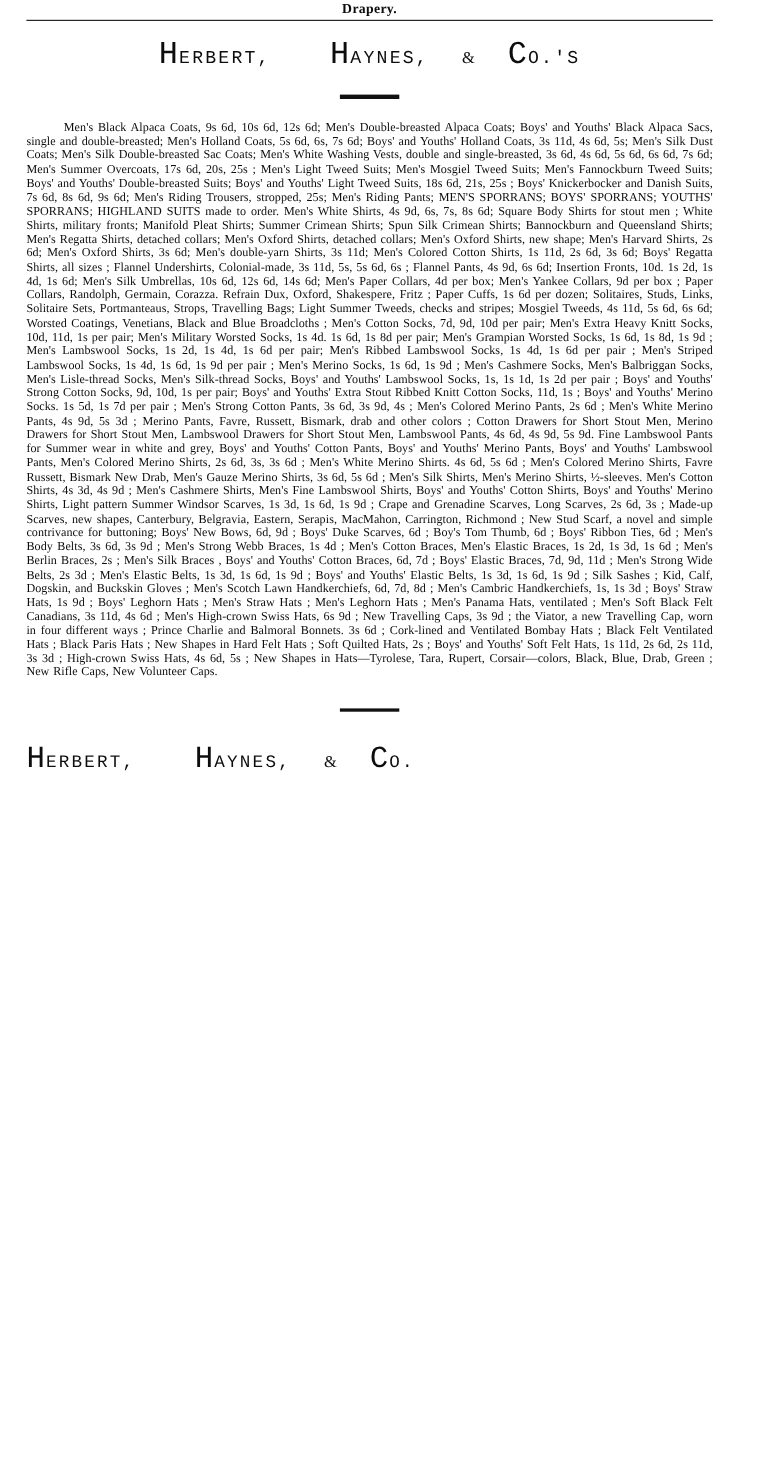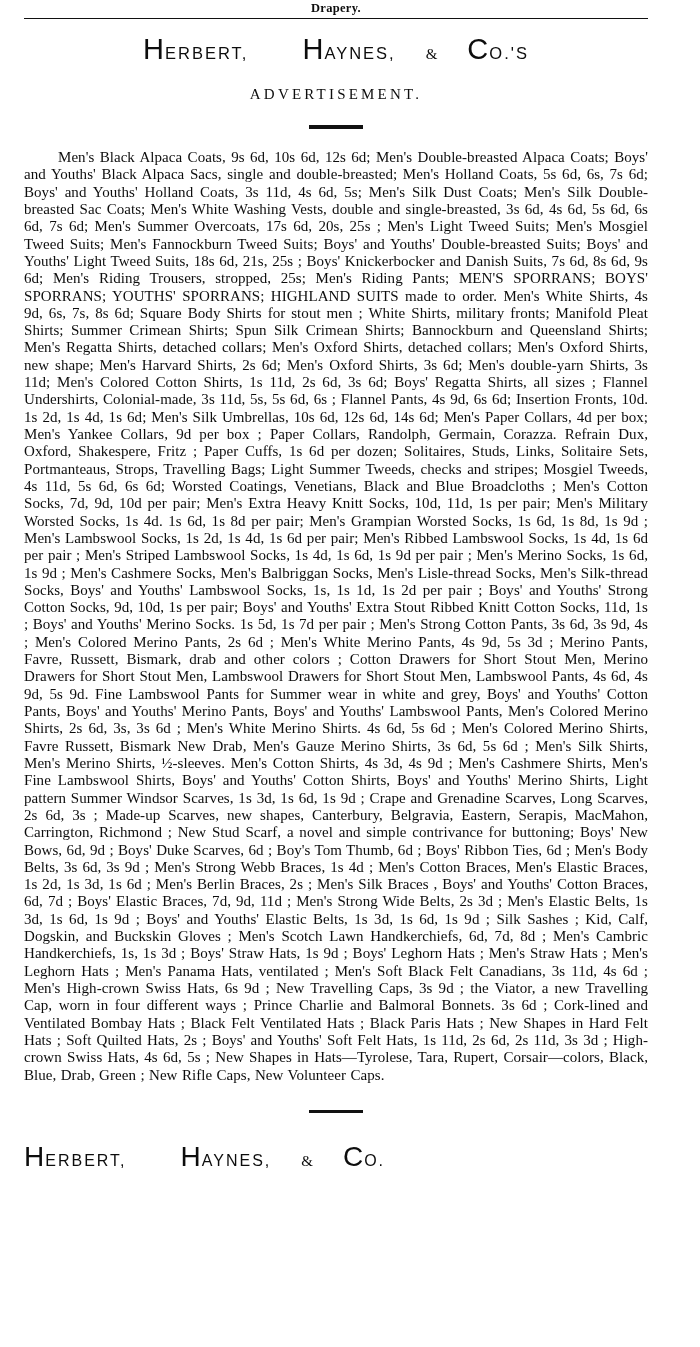--- a/index.html
+++ b/index.html
@@ -36,21 +36,21 @@
     width: 100%;
     margin: 0 auto 16px auto;
   }
   .masthead {
     text-align: center;
     margin: 12px 0 0 0;
     white-space: nowrap;
   }
   .mast-word {
     display: inline-block;
-    font-family: Liberation Sans, sans-serif;
+    font-family: Liberation Mono, monospace;
     letter-spacing: 2.0px;
     font-size: 16.5px;
     vertical-align: baseline;
   }
   .mast-word .drop {
     font-size: 29px;
     line-height: 1;
     letter-spacing: 1px;
   }
   .mast-amp {
@@ -67,21 +67,21 @@
     margin-top: 22px;
   }
   .divider-short {
     width: 54px;
     height: 4px;
     background: #111;
     margin: 22px auto 20px auto;
   }
   .body-text {
     text-align: justify;
-    font-size: 15px;
+    font-size: 11px;
     line-height: 1.155;
     letter-spacing: 0.05px;
     text-indent: 34px;
     word-spacing: 0.6px;
     hyphens: none;
   }
   .divider-bottom {
     width: 54px;
     height: 3px;
     background: #111;
@@ -104,21 +104,20 @@
   <div class="rule-top"></div>
 
   <div class="masthead">
     <span class="mast-word"><span class="drop">H</span><span>ERBERT,</span></span>
     <span class="mast-gap"></span>
     <span class="mast-word"><span class="drop">H</span><span>AYNES,</span></span>
     <span class="mast-amp">&amp;</span>
     <span class="mast-word"><span class="drop">C</span><span>O.'S</span></span>
   </div>
 
-  <div class="subhead">ADVERTISEMENT.</div>
 
   <div class="divider-short"></div>
 
   <div class="body-text">Men's Black Alpaca Coats, 9s 6d, 10s 6d, 12s 6d; Men's Double-breasted Alpaca Coats; Boys' and Youths' Black Alpaca Sacs, single and double-breasted; Men's Holland Coats, 5s 6d, 6s, 7s 6d; Boys' and Youths' Holland Coats, 3s 11d, 4s 6d, 5s; Men's Silk Dust Coats; Men's Silk Double-breasted Sac Coats; Men's White Washing Vests, double and single-breasted, 3s 6d, 4s 6d, 5s 6d, 6s 6d, 7s 6d; Men's Summer Overcoats, 17s 6d, 20s, 25s ; Men's Light Tweed Suits; Men's Mosgiel Tweed Suits; Men's Fannockburn Tweed Suits; Boys' and Youths' Double-breasted Suits; Boys' and Youths' Light Tweed Suits, 18s 6d, 21s, 25s ; Boys' Knickerbocker and Danish Suits, 7s 6d, 8s 6d, 9s 6d; Men's Riding Trousers, stropped, 25s; Men's Riding Pants; MEN'S SPORRANS; BOYS' SPORRANS; YOUTHS' SPORRANS; HIGHLAND SUITS made to order. Men's White Shirts, 4s 9d, 6s, 7s, 8s 6d; Square Body Shirts for stout men ; White Shirts, military fronts; Manifold Pleat Shirts; Summer Crimean Shirts; Spun Silk Crimean Shirts; Bannockburn and Queensland Shirts; Men's Regatta Shirts, detached collars; Men's Oxford Shirts, detached collars; Men's Oxford Shirts, new shape; Men's Harvard Shirts, 2s 6d; Men's Oxford Shirts, 3s 6d; Men's double-yarn Shirts, 3s 11d; Men's Colored Cotton Shirts, 1s 11d, 2s 6d, 3s 6d; Boys' Regatta Shirts, all sizes ; Flannel Undershirts, Colonial-made, 3s 11d, 5s, 5s 6d, 6s ; Flannel Pants, 4s 9d, 6s 6d; Insertion Fronts, 10d. 1s 2d, 1s 4d, 1s 6d; Men's Silk Umbrellas, 10s 6d, 12s 6d, 14s 6d; Men's Paper Collars, 4d per box; Men's Yankee Collars, 9d per box ; Paper Collars, Randolph, Germain, Corazza. Refrain Dux, Oxford, Shakespere, Fritz ; Paper Cuffs, 1s 6d per dozen; Solitaires, Studs, Links, Solitaire Sets, Portmanteaus, Strops, Travelling Bags; Light Summer Tweeds, checks and stripes; Mosgiel Tweeds, 4s 11d, 5s 6d, 6s 6d; Worsted Coatings, Venetians, Black and Blue Broadcloths ; Men's Cotton Socks, 7d, 9d, 10d per pair; Men's Extra Heavy Knitt Socks, 10d, 11d, 1s per pair; Men's Military Worsted Socks, 1s 4d. 1s 6d, 1s 8d per pair; Men's Grampian Worsted Socks, 1s 6d, 1s 8d, 1s 9d ; Men's Lambswool Socks, 1s 2d, 1s 4d, 1s 6d per pair; Men's Ribbed Lambswool Socks, 1s 4d, 1s 6d per pair ; Men's Striped Lambswool Socks, 1s 4d, 1s 6d, 1s 9d per pair ; Men's Merino Socks, 1s 6d, 1s 9d ; Men's Cashmere Socks, Men's Balbriggan Socks, Men's Lisle-thread Socks, Men's Silk-thread Socks, Boys' and Youths' Lambswool Socks, 1s, 1s 1d, 1s 2d per pair ; Boys' and Youths' Strong Cotton Socks, 9d, 10d, 1s per pair; Boys' and Youths' Extra Stout Ribbed Knitt Cotton Socks, 11d, 1s ; Boys' and Youths' Merino Socks. 1s 5d, 1s 7d per pair ; Men's Strong Cotton Pants, 3s 6d, 3s 9d, 4s ; Men's Colored Merino Pants, 2s 6d ; Men's White Merino Pants, 4s 9d, 5s 3d ; Merino Pants, Favre, Russett, Bismark, drab and other colors ; Cotton Drawers for Short Stout Men, Merino Drawers for Short Stout Men, Lambswool Drawers for Short Stout Men, Lambswool Pants, 4s 6d, 4s 9d, 5s 9d. Fine Lambswool Pants for Summer wear in white and grey, Boys' and Youths' Cotton Pants, Boys' and Youths' Merino Pants, Boys' and Youths' Lambswool Pants, Men's Colored Merino Shirts, 2s 6d, 3s, 3s 6d ; Men's White Merino Shirts. 4s 6d, 5s 6d ; Men's Colored Merino Shirts, Favre Russett, Bismark New Drab, Men's Gauze Merino Shirts, 3s 6d, 5s 6d ; Men's Silk Shirts, Men's Merino Shirts, ½-sleeves. Men's Cotton Shirts, 4s 3d, 4s 9d ; Men's Cashmere Shirts, Men's Fine Lambswool Shirts, Boys' and Youths' Cotton Shirts, Boys' and Youths' Merino Shirts, Light pattern Summer Windsor Scarves, 1s 3d, 1s 6d, 1s 9d ; Crape and Grenadine Scarves, Long Scarves, 2s 6d, 3s ; Made-up Scarves, new shapes, Canterbury, Belgravia, Eastern, Serapis, MacMahon, Carrington, Richmond ; New Stud Scarf, a novel and simple contrivance for buttoning; Boys' New Bows, 6d, 9d ; Boys' Duke Scarves, 6d ; Boy's Tom Thumb, 6d ; Boys' Ribbon Ties, 6d ; Men's Body Belts, 3s 6d, 3s 9d ; Men's Strong Webb Braces, 1s 4d ; Men's Cotton Braces, Men's Elastic Braces, 1s 2d, 1s 3d, 1s 6d ; Men's Berlin Braces, 2s ; Men's Silk Braces , Boys' and Youths' Cotton Braces, 6d, 7d ; Boys' Elastic Braces, 7d, 9d, 11d ; Men's Strong Wide Belts, 2s 3d ; Men's Elastic Belts, 1s 3d, 1s 6d, 1s 9d ; Boys' and Youths' Elastic Belts, 1s 3d, 1s 6d, 1s 9d ; Silk Sashes ; Kid, Calf, Dogskin, and Buckskin Gloves ; Men's Scotch Lawn Handkerchiefs, 6d, 7d, 8d ; Men's Cambric Handkerchiefs, 1s, 1s 3d ; Boys' Straw Hats, 1s 9d ; Boys' Leghorn Hats ; Men's Straw Hats ; Men's Leghorn Hats ; Men's Panama Hats, ventilated ; Men's Soft Black Felt Canadians, 3s 11d, 4s 6d ; Men's High-crown Swiss Hats, 6s 9d ; New Travelling Caps, 3s 9d ; the Viator, a new Travelling Cap, worn in four different ways ; Prince Charlie and Balmoral Bonnets. 3s 6d ; Cork-lined and Ventilated Bombay Hats ; Black Felt Ventilated Hats ; Black Paris Hats ; New Shapes in Hard Felt Hats ; Soft Quilted Hats, 2s ; Boys' and Youths' Soft Felt Hats, 1s 11d, 2s 6d, 2s 11d, 3s 3d ; High-crown Swiss Hats, 4s 6d, 5s ; New Shapes in Hats—Tyrolese, Tara, Rupert, Corsair—colors, Black, Blue, Drab, Green ; New Rifle Caps, New Volunteer Caps.</div>
 
   <div class="divider-bottom"></div>
 
   <div class="footer-mast">
     <span class="mast-word"><span class="drop">H</span><span>ERBERT,</span></span>
     <span class="mast-gap"></span>

